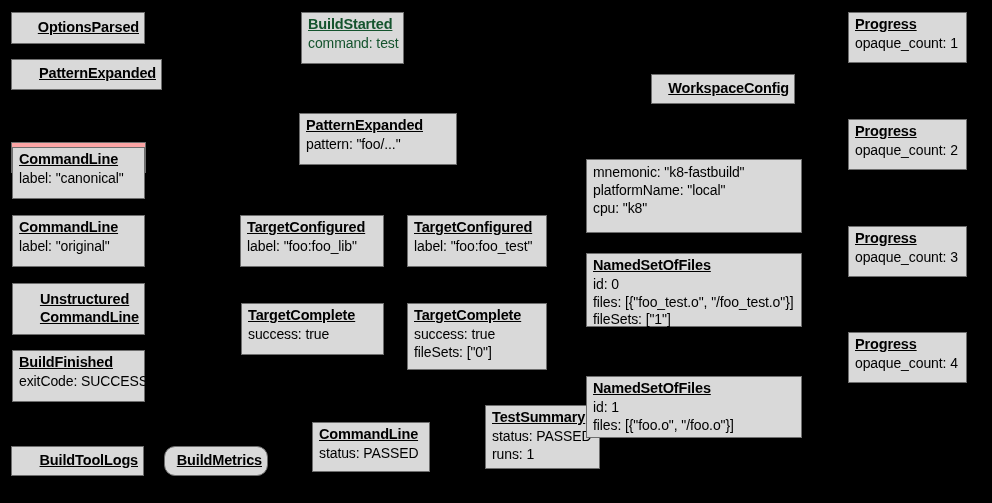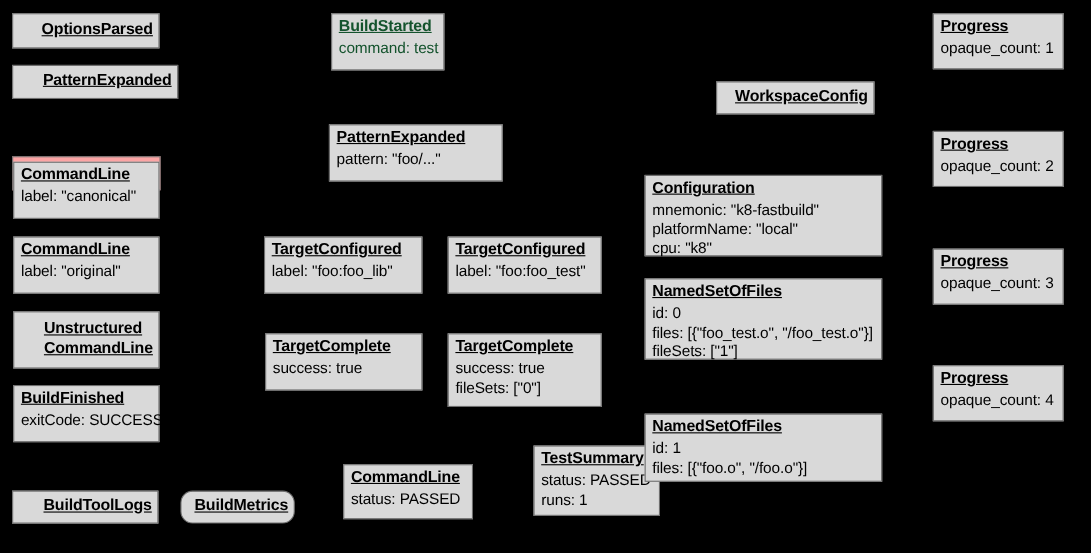--- a/index.html
+++ b/index.html
@@ -148,21 +148,20 @@
       <span class="title">TestSummary</span>
       <span class="fields">
         <span class="field">status: PASSED</span>
         <span class="field">runs: 1</span>
       </span>
     </div>
     <div class="node title-only" style="left: 651px; top: 74px; width: 144px; height: 30px; background: rgb(217, 217, 217); border-color: rgb(110, 110, 110); color: rgb(0, 0, 0);">
       <span class="title">WorkspaceConfig</span>
     </div>
     <div class="node" style="left: 586px; top: 159px; width: 216px; height: 74px; background: rgb(217, 217, 217); border-color: rgb(110, 110, 110); color: rgb(0, 0, 0);">
-      <span class="title">Configuration</span>
       <span class="fields">
         <span class="field">mnemonic: "k8-fastbuild"</span>
         <span class="field">platformName: "local"</span>
         <span class="field">cpu: "k8"</span>
       </span>
     </div>
     <div class="node" style="left: 586px; top: 253px; width: 216px; height: 74px; background: rgb(217, 217, 217); border-color: rgb(110, 110, 110); color: rgb(0, 0, 0);">
       <span class="title">NamedSetOfFiles</span>
       <span class="fields">
         <span class="field">id: 0</span>

